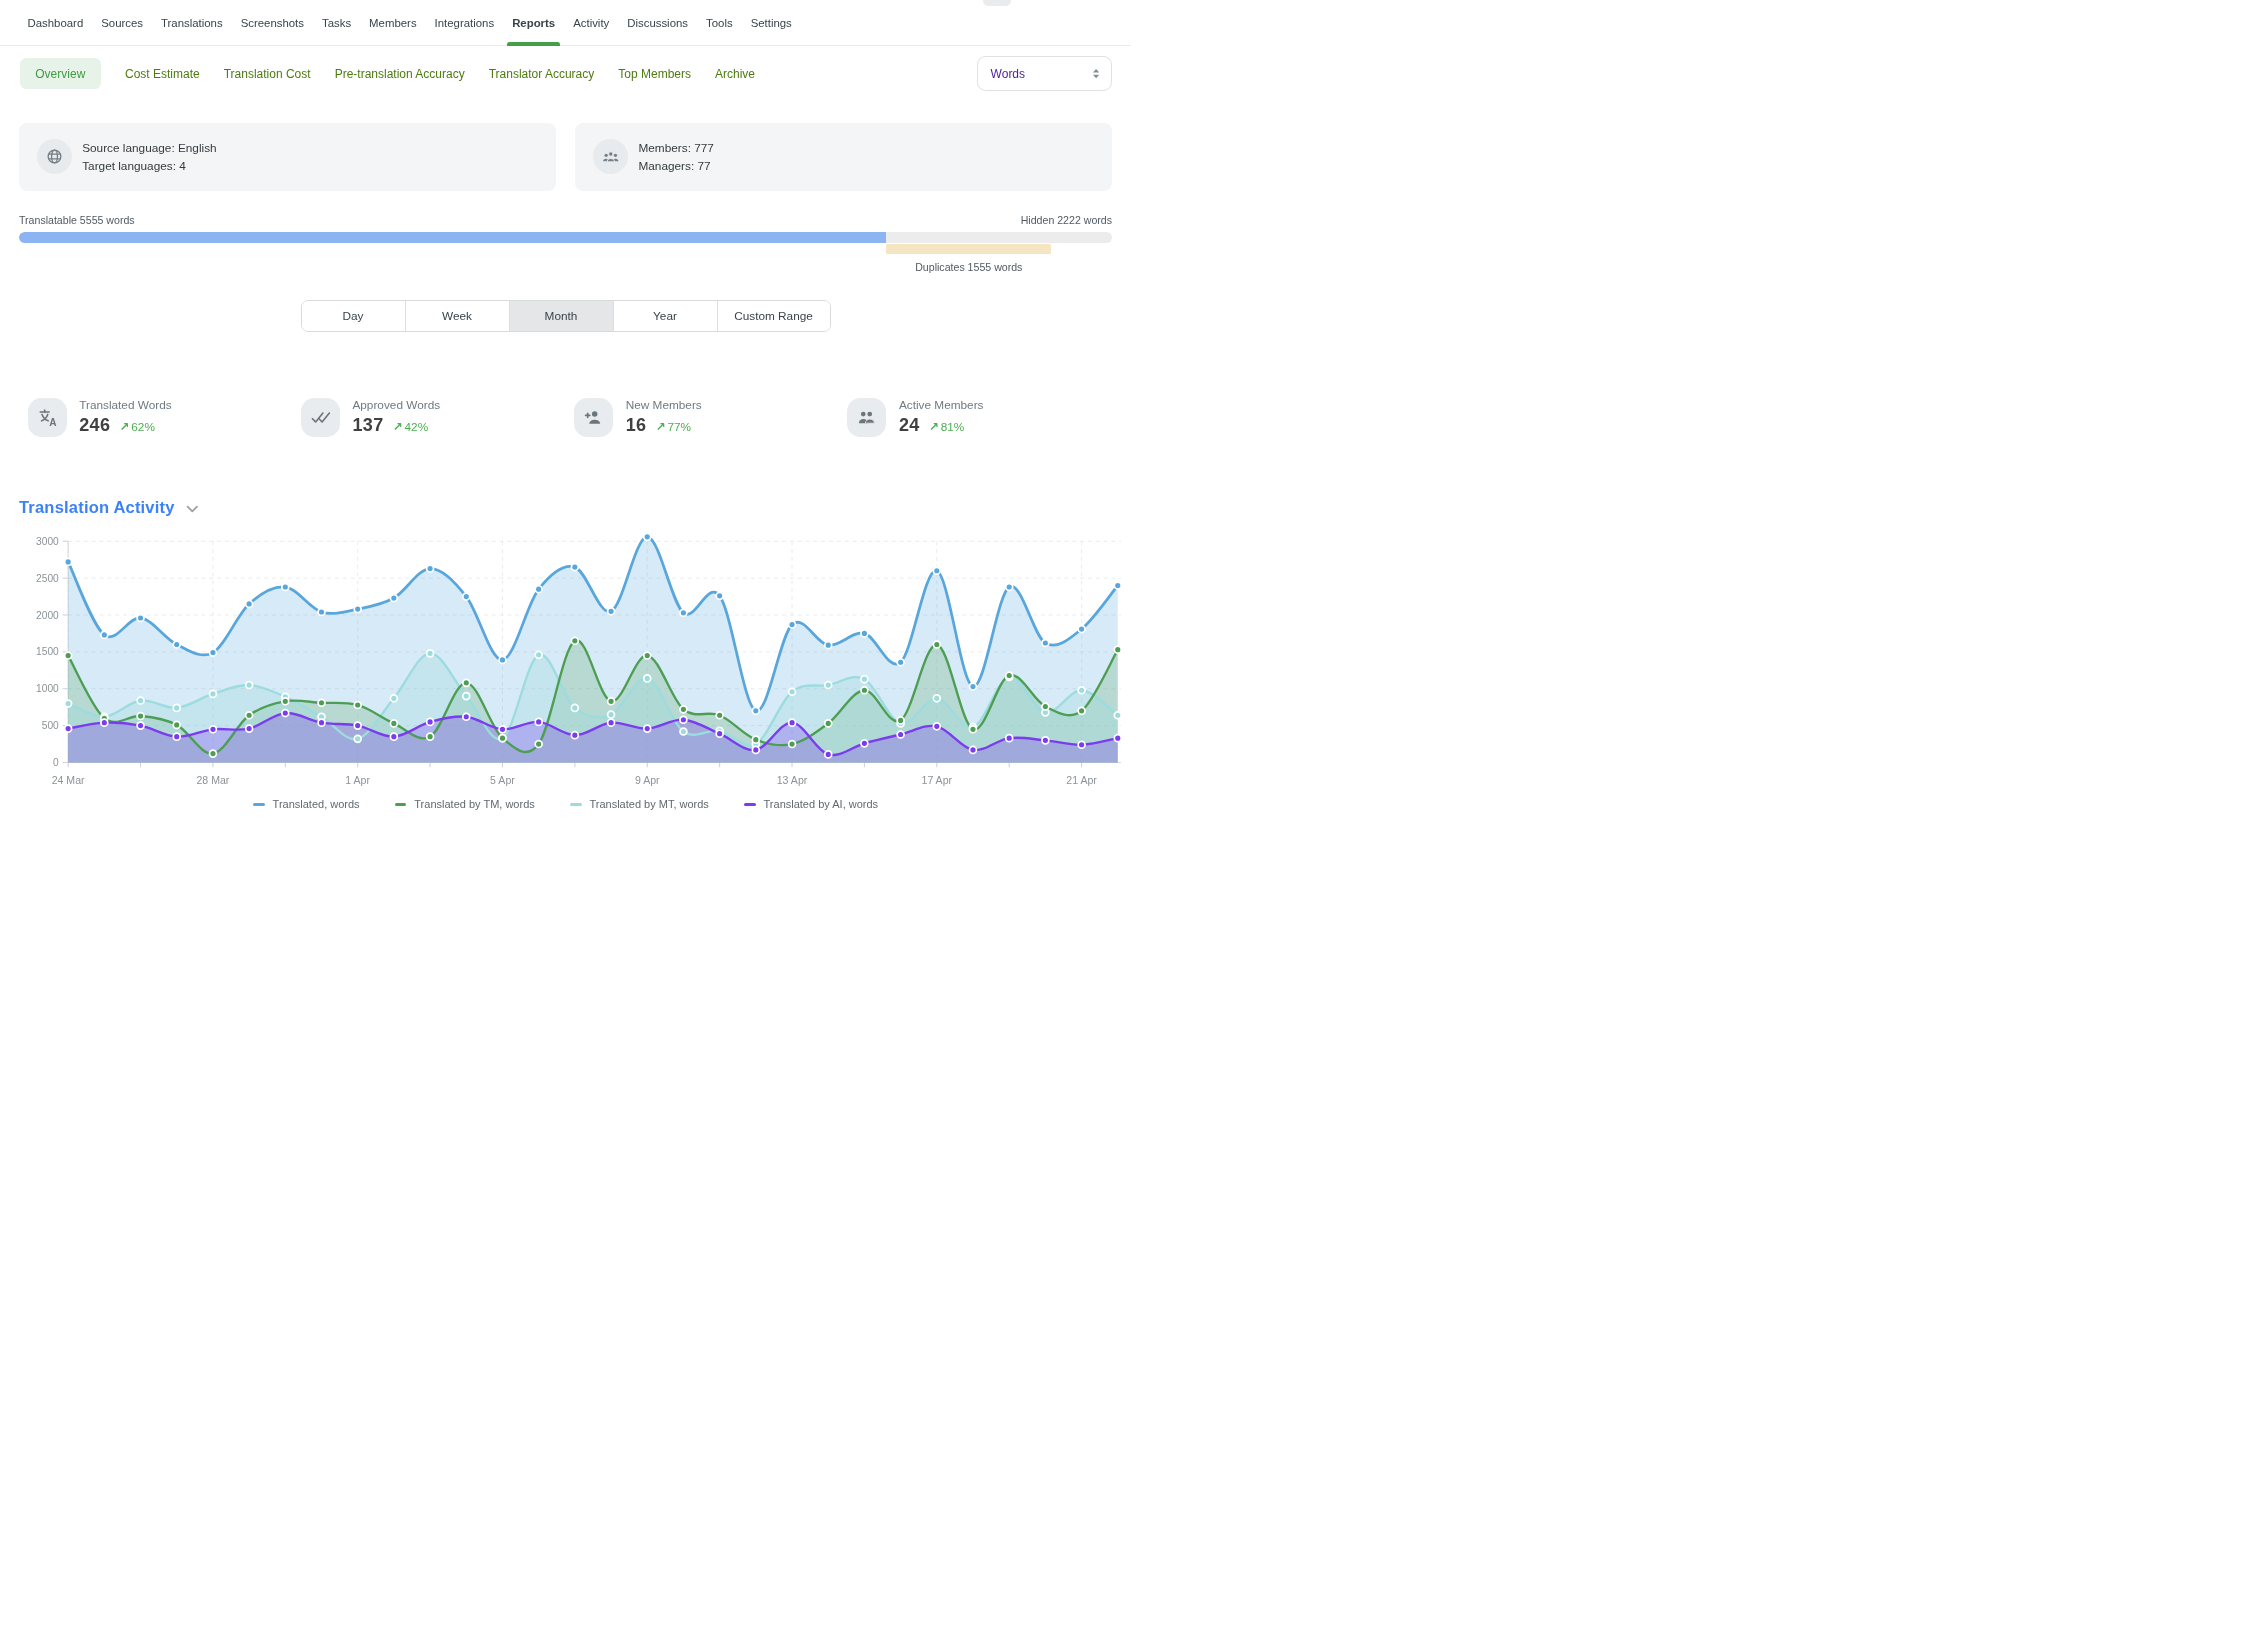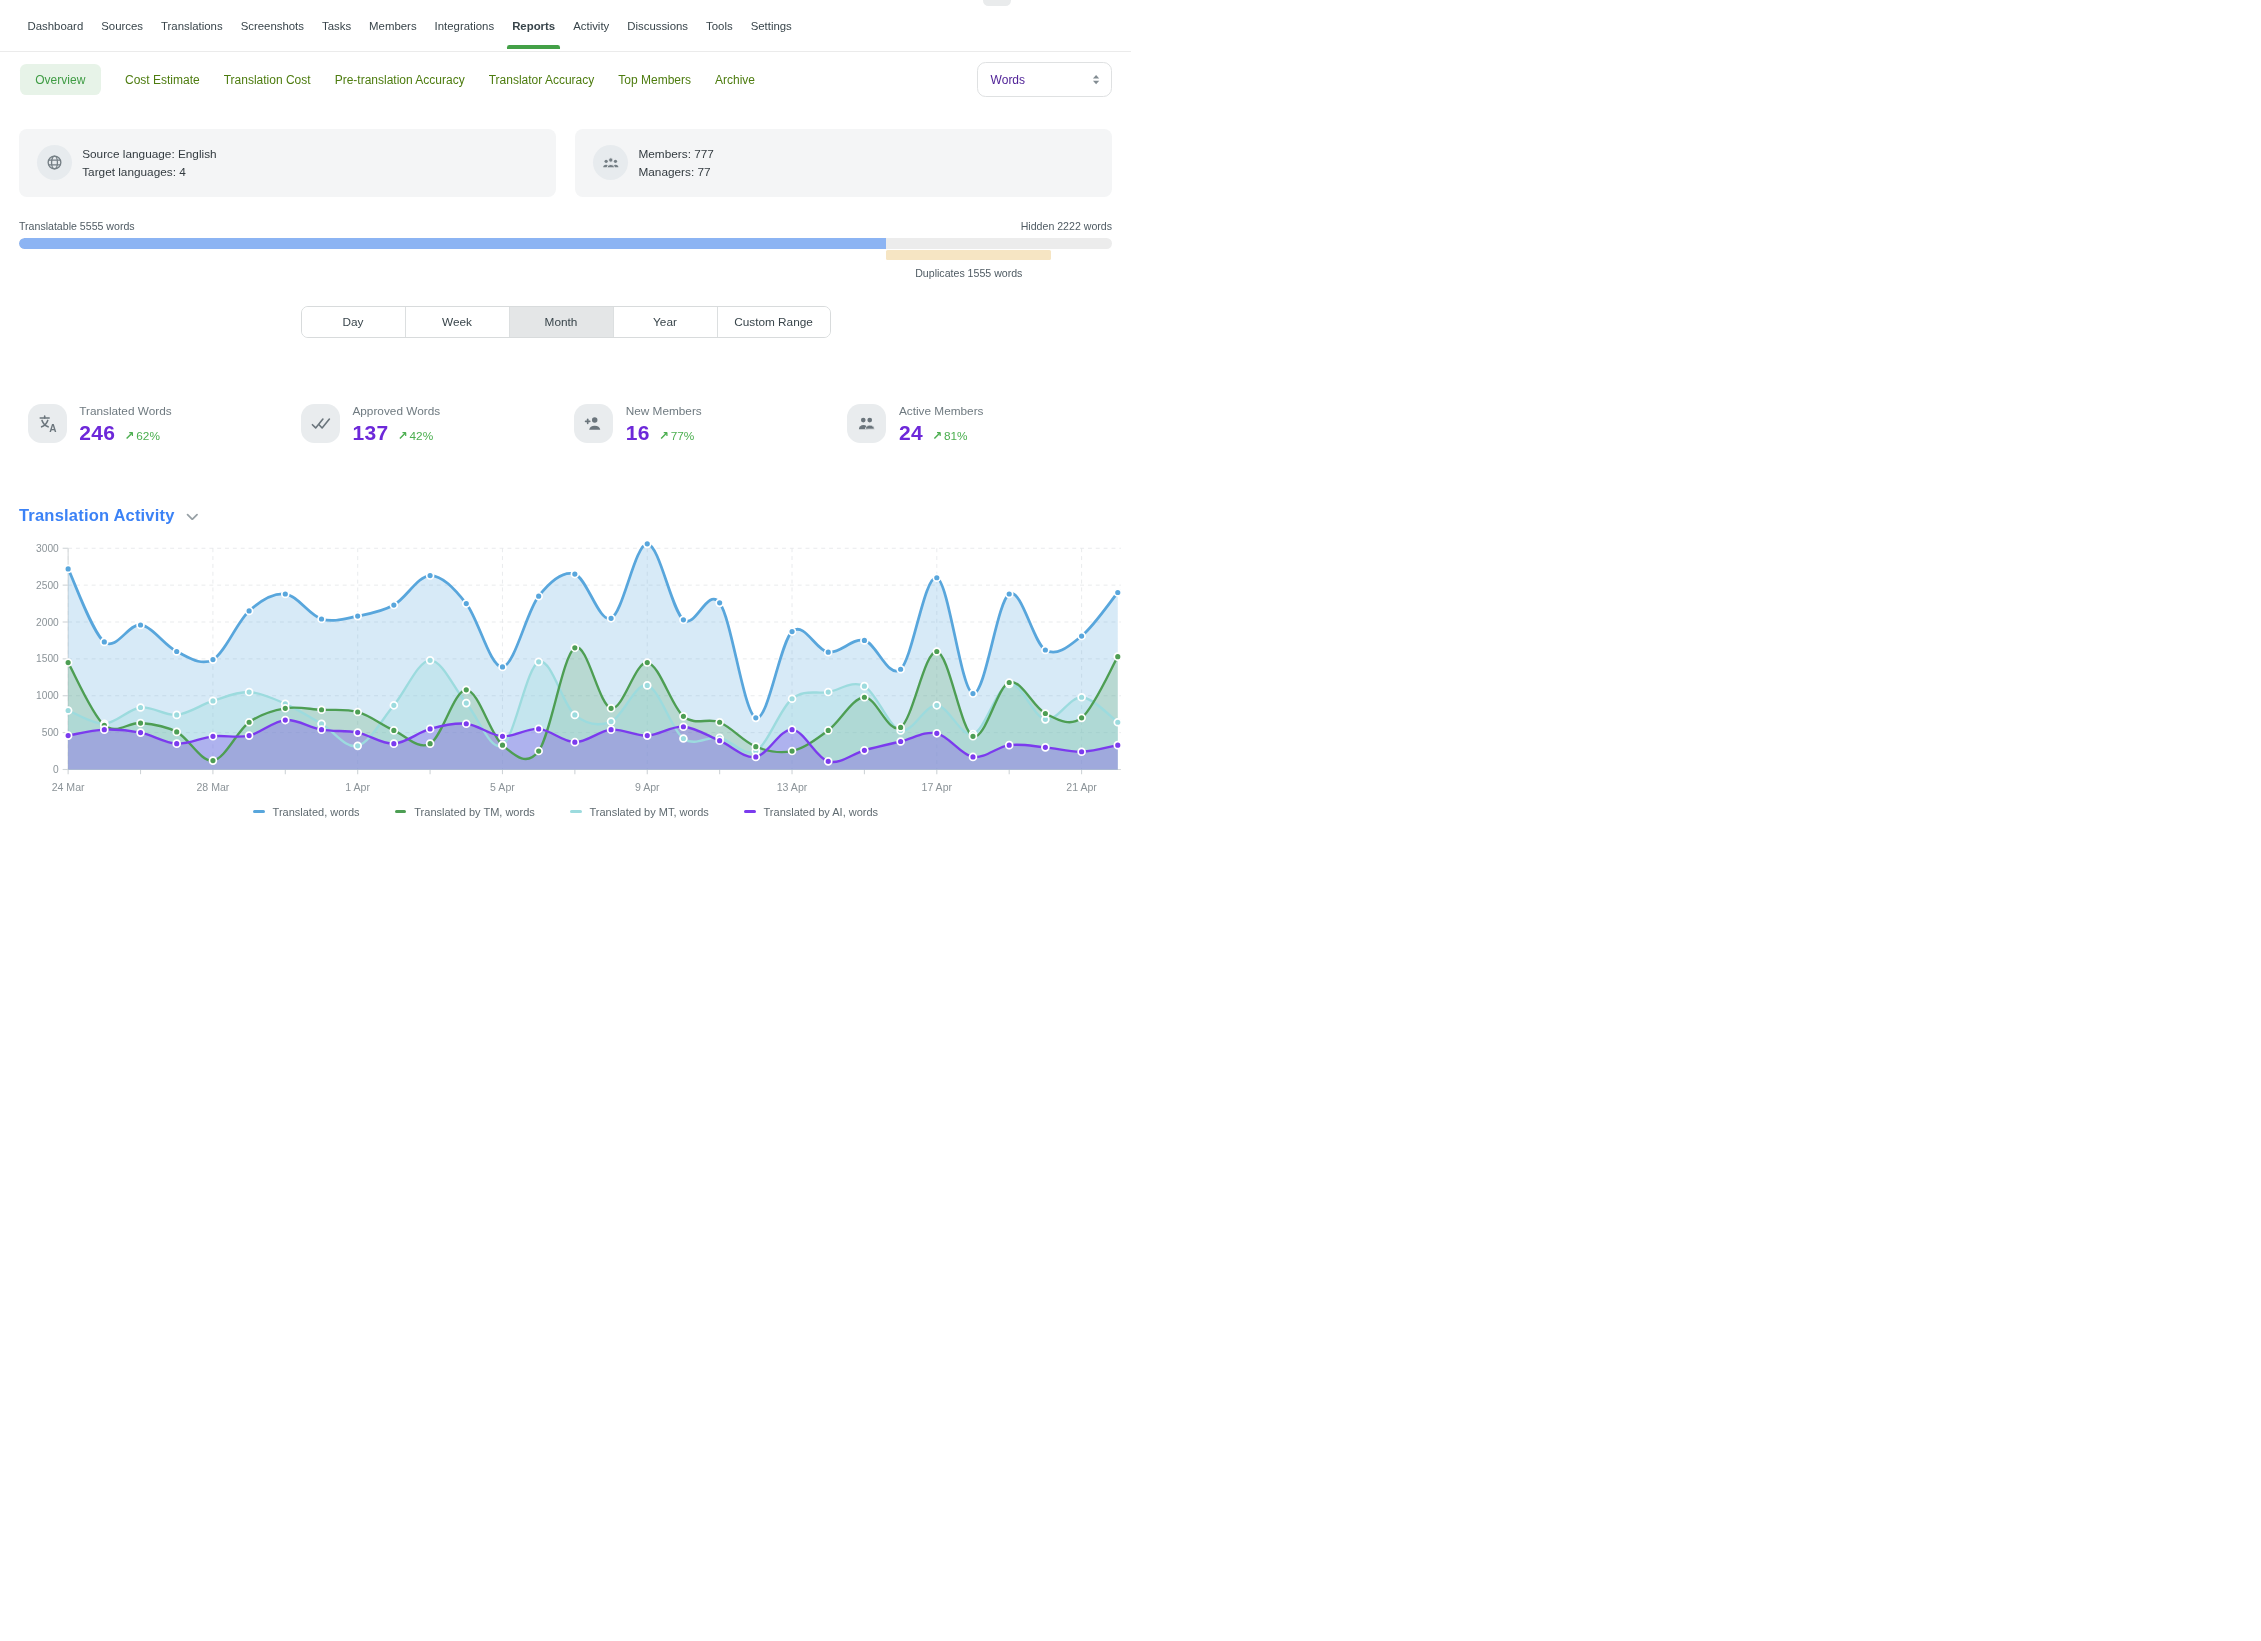--- a/index.html
+++ b/index.html
@@ -1,19 +1,19 @@
 <!DOCTYPE html>
 <html style="font-size:12.6px"><head>
 <meta charset="utf-8">
 <style>
   html,body{margin:0;padding:0;background:#fff;}
   body{width:1131px;height:821px;overflow:hidden;position:relative;
        font-family:"Liberation Sans","DejaVu Sans",sans-serif;color:#38444a;}
   
-  .topnav{display:flex;align-items:center;gap:18px;height:52px;padding:0 19px 0 27.5px;
+  .topnav{display:flex;align-items:center;gap:18px;height:46px;padding:0 19px 0 27.5px;
           border-bottom:0.8px solid #ebebeb;box-sizing:border-box;}
   .nav-item{font-size:11.4px;color:#38444a;cursor:pointer;position:relative;
             height:46px;display:flex;align-items:center;white-space:nowrap;}
   .nav-item.active{font-weight:700;}
   .nav-item.active::after{content:"";position:absolute;left:-4.7px;right:-4.7px;bottom:0;
             height:3.1px;border-radius:2.4px 2.4px 0 0;background:#43a047;}
   .corner-sliver{position:absolute;left:983px;top:-4.7px;width:28px;height:10.2px;
             border-radius:5.5px;background:#e9ebec;}
   
   .subnav{display:flex;align-items:center;gap:24px;padding:10.2px 19px 9.4px 19.6px;}
@@ -47,21 +47,21 @@
   .seg-btn.active{background:#e4e6e7;}
   .seg-btn.wide{width:112px;}
   
   .stats{display:grid;grid-template-columns:repeat(4,1fr);margin:66px 19px 0;}
   .stat{display:flex;align-items:flex-start;padding-left:8.6px;}
   .stat-icon{width:39px;height:39px;border-radius:13.3px;background:#e9ecee;flex:none;
         display:flex;align-items:center;justify-content:center;}
   .stat-body{margin-left:12.6px;}
   .stat-label{font-size:11.8px;color:#6f7a80;}
   .stat-nums{display:flex;align-items:baseline;margin-top:2.4px;}
-  .stat-value{font-size:21px;font-weight:700;color:#6d28d9;letter-spacing:0.4px;}
+  .stat-value{font-size:18px;font-weight:700;color:#404040;letter-spacing:0.4px;}
   .stat-change{font-size:11.8px;color:#4caf50;margin-left:9.4px;}
   .stat-change .arrow{font-size:11.8px;font-weight:700;margin-right:1.6px;}
   
   .sect{display:flex;align-items:center;margin:61px 19px 0;}
   .sect h2{margin:0;font-size:16.5px;color:#3b82f6;letter-spacing:0.2px;}
   .sect .chev{margin-left:11px;cursor:pointer;line-height:0;margin-top:2.4px;}
   
   .chart-svg{display:block;margin-top:6.3px;}
   .legend{display:flex;justify-content:center;gap:35px;margin-top:1.6px;}
   .legend-item{display:flex;align-items:center;font-size:11px;color:#5f6a70;}

